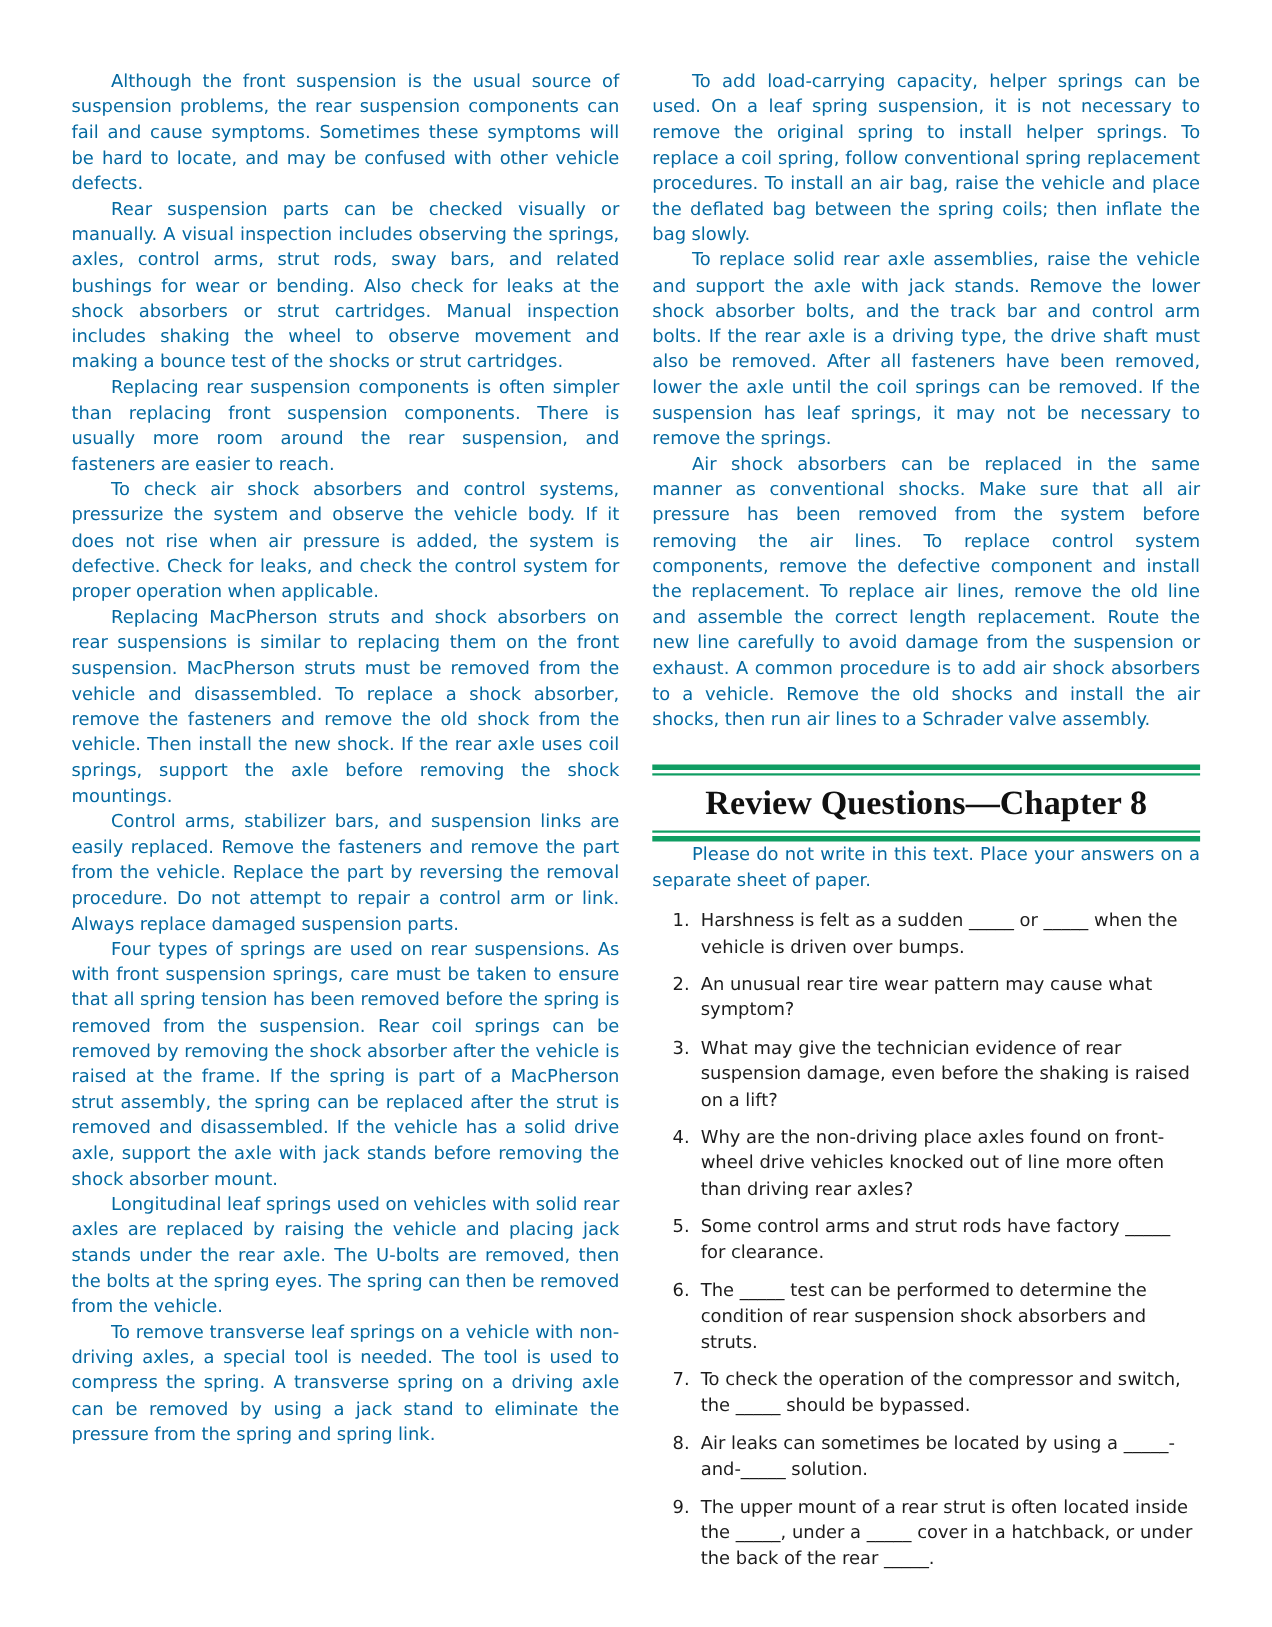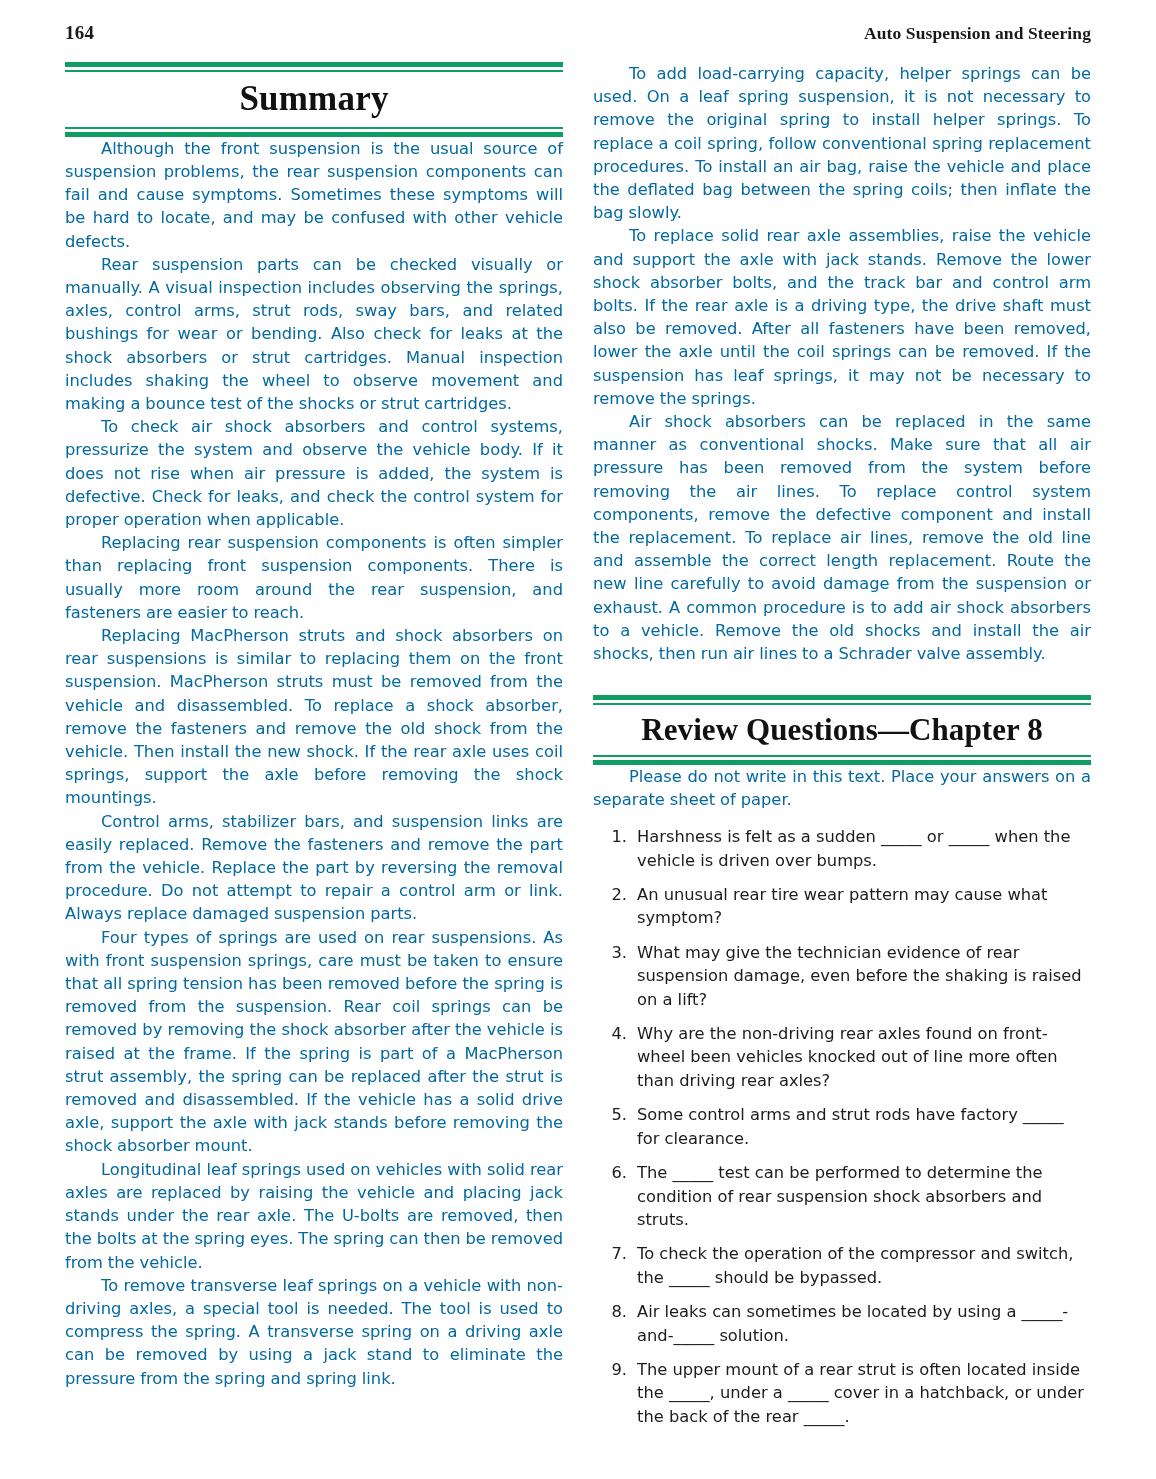--- a/index.html
+++ b/index.html
@@ -149,45 +149,30 @@
   }
   ol.questions > li .qtext {
     display: block;
   }
 </style>
 </head>
 <body>
 
 <div class="page">
 
-  <div class="running-head">
-    <div class="folio">164</div>
-    <div class="book-title">Auto Suspension and Steering</div>
-  </div>
 
   <div class="columns">
 
     <div class="col">
 
-      <div class="sec-head">
-        <div class="rule-group-top">
-          <div class="rule-thick" style="background: rgb(15, 157, 99);"></div>
-          <div class="rule-thin" style="background: rgb(15, 157, 99);"></div>
-        </div>
-        <h1 class="sec-title center">Summary</h1>
-        <div class="rule-group-bottom">
-          <div class="rule-thin" style="margin-top: 0px; background: rgb(15, 157, 99);"></div>
-          <div class="rule-thick" style="background: rgb(15, 157, 99);"></div>
-        </div>
-      </div>
 
       <p class="body summary-body">Although the front suspension is the usual source of suspension problems, the rear suspension components can fail and cause symptoms. Sometimes these symptoms will be hard to locate, and may be confused with other vehicle defects.</p>
       <p class="body">Rear suspension parts can be checked visually or manually. A visual inspection includes observing the springs, axles, control arms, strut rods, sway bars, and related bushings for wear or bending. Also check for leaks at the shock absorbers or strut cartridges. Manual inspection includes shaking the wheel to observe movement and making a bounce test of the shocks or strut cartridges.</p>
+      <p class="body">Replacing rear suspension components is often simpler than replacing front suspension components. There is usually more room around the rear suspension, and fasteners are easier to reach.</p>
       <p class="body">To check air shock absorbers and control systems, pressurize the system and observe the vehicle body. If it does not rise when air pressure is added, the system is defective. Check for leaks, and check the control system for proper operation when applicable.</p>
-      <p class="body">Replacing rear suspension components is often simpler than replacing front suspension components. There is usually more room around the rear suspension, and fasteners are easier to reach.</p>
       <p class="body">Replacing MacPherson struts and shock absorbers on rear suspensions is similar to replacing them on the front suspension. MacPherson struts must be removed from the vehicle and disassembled. To replace a shock absorber, remove the fasteners and remove the old shock from the vehicle. Then install the new shock. If the rear axle uses coil springs, support the axle before removing the shock mountings.</p>
       <p class="body">Control arms, stabilizer bars, and suspension links are easily replaced. Remove the fasteners and remove the part from the vehicle. Replace the part by reversing the removal procedure. Do not attempt to repair a control arm or link. Always replace damaged suspension parts.</p>
       <p class="body">Four types of springs are used on rear suspensions. As with front suspension springs, care must be taken to ensure that all spring tension has been removed before the spring is removed from the suspension. Rear coil springs can be removed by removing the shock absorber after the vehicle is raised at the frame. If the spring is part of a MacPherson strut assembly, the spring can be replaced after the strut is removed and disassembled. If the vehicle has a solid drive axle, support the axle with jack stands before removing the shock absorber mount.</p>
       <p class="body">Longitudinal leaf springs used on vehicles with solid rear axles are replaced by raising the vehicle and placing jack stands under the rear axle. The U-bolts are removed, then the bolts at the spring eyes. The spring can then be removed from the vehicle.</p>
       <p class="body">To remove transverse leaf springs on a vehicle with non-driving axles, a special tool is needed. The tool is used to compress the spring. A transverse spring on a driving axle can be removed by using a jack stand to eliminate the pressure from the spring and spring link.</p>
 
     </div>
 
     <div class="col">
 
@@ -217,21 +202,21 @@
         <li>
           <span class="qnum">2.</span>
           <span class="qtext">An unusual rear tire wear pattern may cause what symptom?</span>
         </li>
         <li>
           <span class="qnum">3.</span>
           <span class="qtext">What may give the technician evidence of rear suspension damage, even before the shaking is raised on a lift?</span>
         </li>
         <li>
           <span class="qnum">4.</span>
-          <span class="qtext">Why are the non-driving rear axles found on front-wheel been vehicles knocked out of line more often than driving rear axles?</span>
+          <span class="qtext">Why are the non-driving place axles found on front-wheel drive vehicles knocked out of line more often than driving rear axles?</span>
         </li>
         <li>
           <span class="qnum">5.</span>
           <span class="qtext">Some control arms and strut rods have factory _____ for clearance.</span>
         </li>
         <li>
           <span class="qnum">6.</span>
           <span class="qtext">The _____ test can be performed to determine the condition of rear suspension shock absorbers and struts.</span>
         </li>
         <li>

